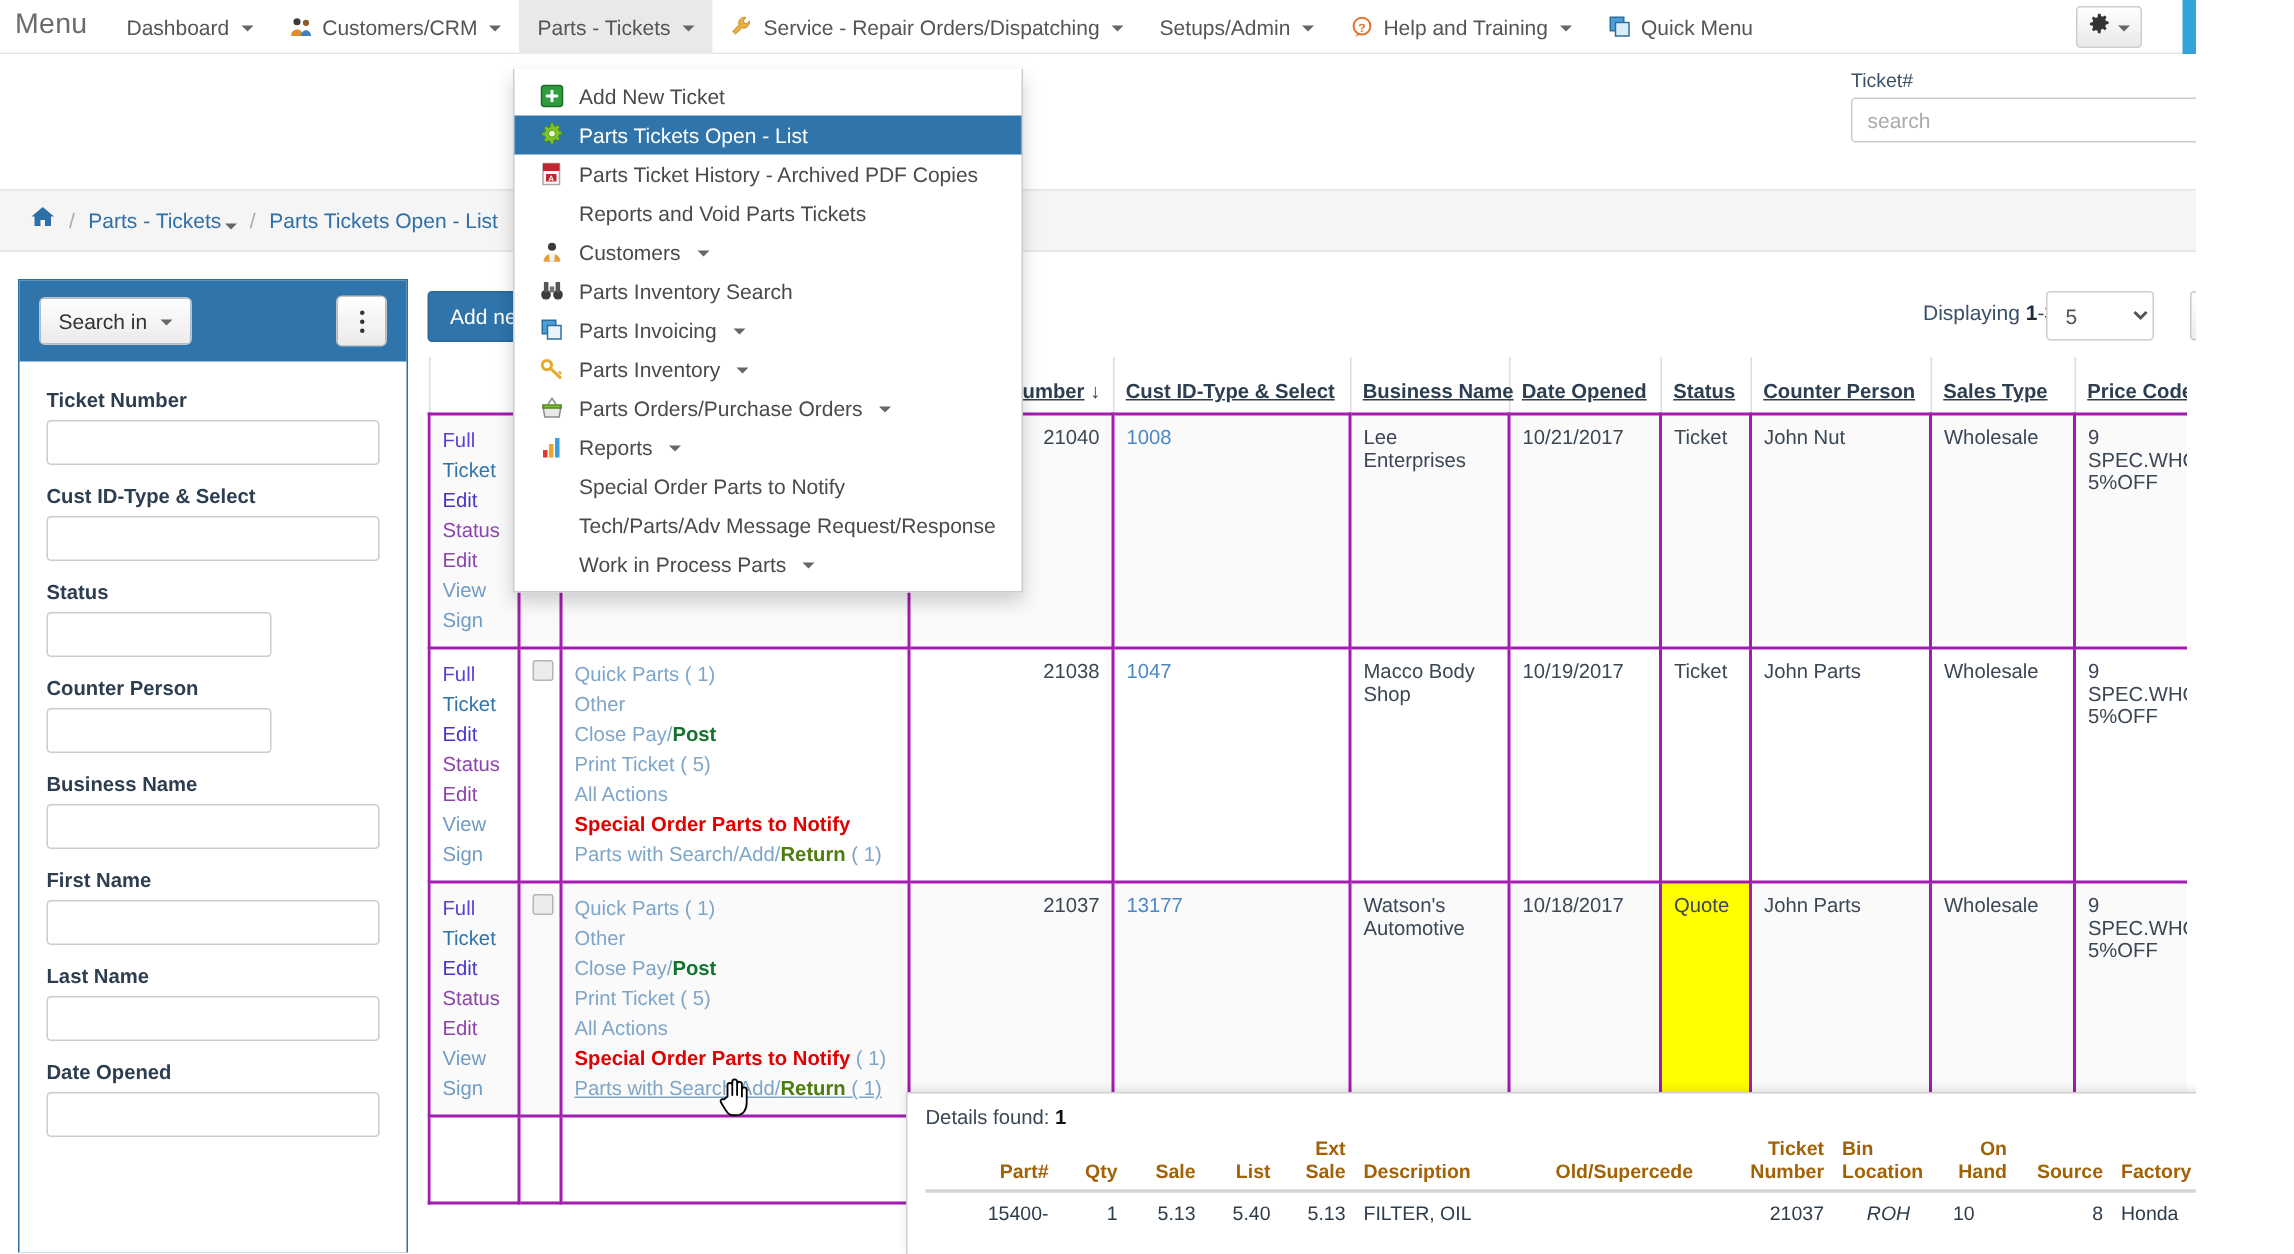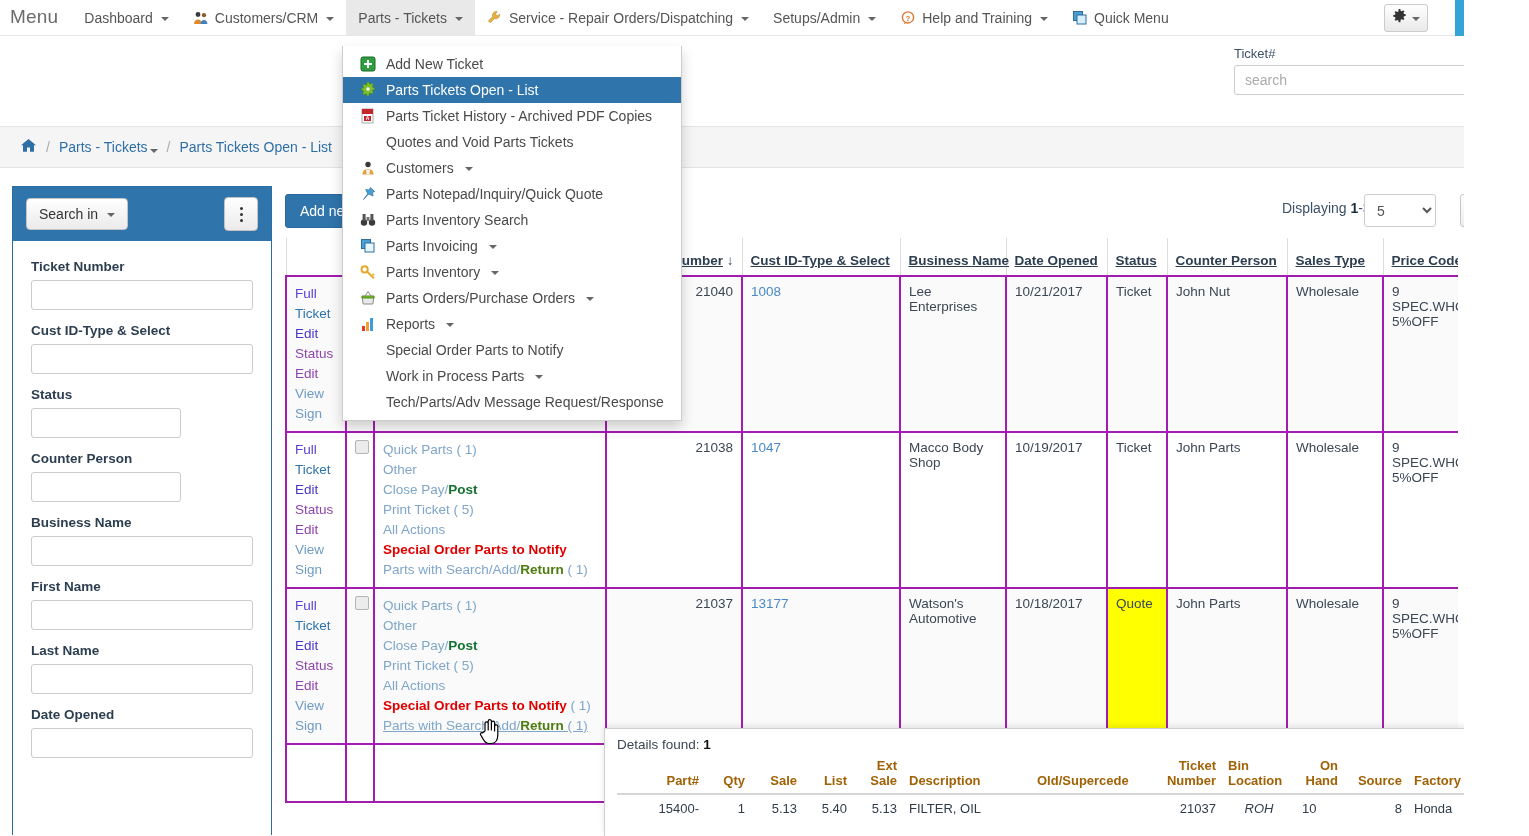--- a/index.html
+++ b/index.html
@@ -645,40 +645,32 @@
             <rect x="2" y="1" width="11" height="14" fill="#fff" stroke="#aaa"></rect>
             <rect x="2" y="1" width="11" height="5" fill="#c4262e"></rect>
             <path d="M4 8h7v5H4z" fill="#c4262e"></path>
             <text x="7.5" y="12.4" font-size="5" fill="#fff" text-anchor="middle" font-family="Liberation Sans, sans-serif" font-weight="bold">A</text>
           </svg>
         </span>
         <span>Parts Ticket History - Archived PDF Copies</span>
       </div>
       <div class="dd-item">
         <span class="icoslot"></span>
-        <span>Quotes and Void Parts Tickets</span>
+        <span>Reports and Void Parts Tickets</span>
       </div>
       <div class="dd-item">
         <span class="icoslot">
           <svg width="16" height="16" viewBox="0 0 16 16">
             <circle cx="8" cy="4.5" r="2.7" fill="#3a3a3a"></circle>
             <path d="M2.4 14.5c0-3.2 2.5-5.4 5.6-5.4s5.6 2.2 5.6 5.4z" fill="#e0a13c"></path>
             <path d="M6 9.4h4l-.6 5.1H6.6z" fill="#f2f2f2"></path>
           </svg>
         </span>
         <span>Customers</span>
         <span class="caret"></span>
-      </div>
-      <div class="dd-item">
-        <span class="icoslot">
-          <svg width="16" height="16" viewBox="0 0 16 16">
-            <path d="M10.5 1.5l4 4-2 1 .5 3.5-4.5-2-5 5.5 4.2-5.7-2-4.3 3.5.5z" fill="#4a9fd4" stroke="#2c6f9e" stroke-width=".7"></path>
-          </svg>
-        </span>
-        <span>Parts Notepad/Inquiry/Quick Quote</span>
       </div>
       <div class="dd-item">
         <span class="icoslot">
           <svg width="16" height="16" viewBox="0 0 16 16">
             <circle cx="4" cy="10.5" r="3.2" fill="#3c3c3c"></circle>
             <circle cx="12" cy="10.5" r="3.2" fill="#3c3c3c"></circle>
             <rect x="2.6" y="2" width="3" height="7" fill="#555"></rect>
             <rect x="10.4" y="2" width="3" height="7" fill="#555"></rect>
             <rect x="6.5" y="5" width="3" height="4" fill="#777"></rect>
           </svg>
@@ -727,26 +719,26 @@
         </span>
         <span>Reports</span>
         <span class="caret"></span>
       </div>
       <div class="dd-item">
         <span class="icoslot"></span>
         <span>Special Order Parts to Notify</span>
       </div>
       <div class="dd-item">
         <span class="icoslot"></span>
+        <span>Tech/Parts/Adv Message Request/Response</span>
+      </div>
+      <div class="dd-item">
+        <span class="icoslot"></span>
         <span>Work in Process Parts</span>
         <span class="caret"></span>
-      </div>
-      <div class="dd-item">
-        <span class="icoslot"></span>
-        <span>Tech/Parts/Adv Message Request/Response</span>
       </div>
     </div>
 
   <div class="details">
     <div class="found">
       <span>Details found:</span>
       <b>1</b>
     </div>
     <table class="dtl">
       <colgroup>

